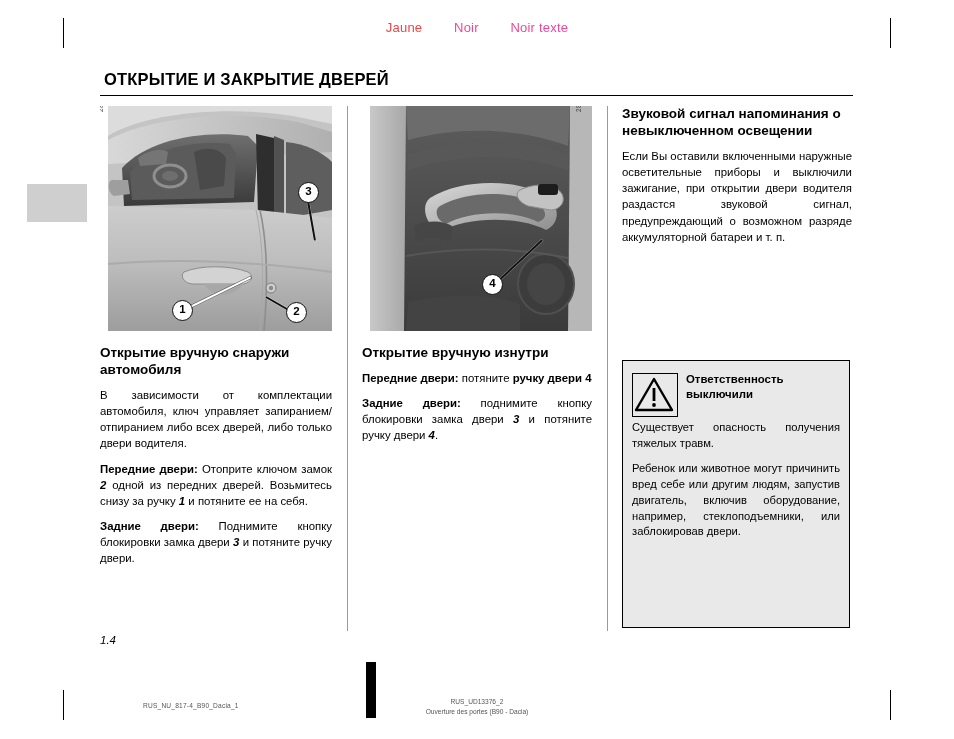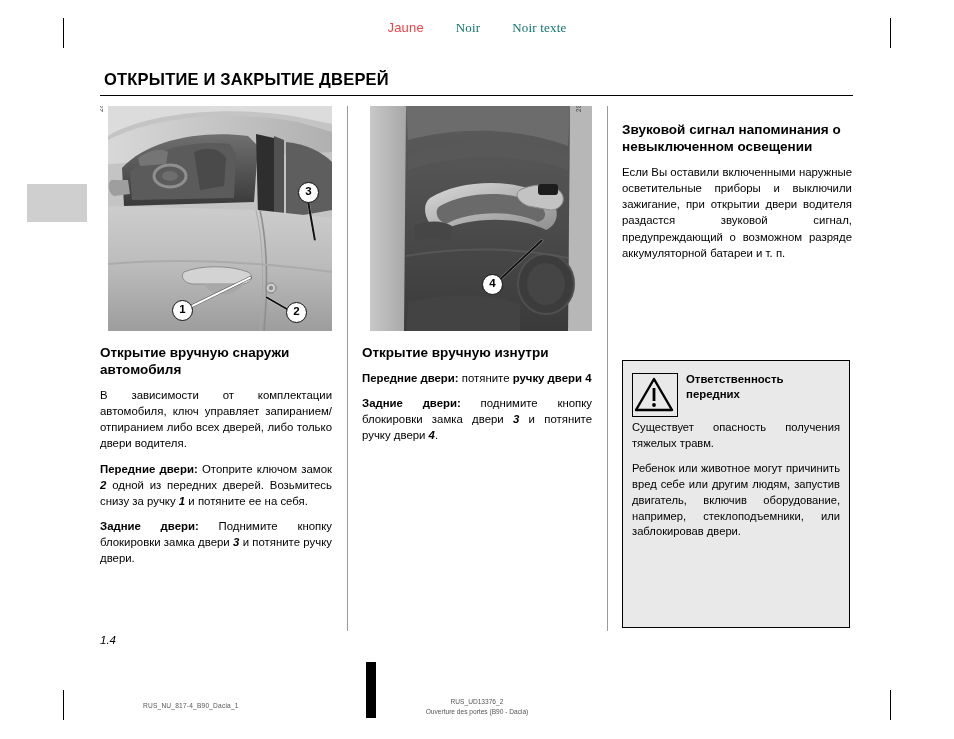--- a/index.html
+++ b/index.html
@@ -32,21 +32,21 @@
     position: absolute;
     top: 20px;
     left: 0;
     width: 954px;
     text-align: center;
     font-size: 13px;
     letter-spacing: 0.2px;
   }
   .reg-bar span { margin: 0 14px; }
   .reg-jaune { color: #ef4444; }
-  .reg-noir { color: #0f766e; font-family: Liberation Serif, serif; }
+  .reg-noir { color: #ec4899; }
 
   
   .page-title {
     position: absolute;
     left: 104px;
     top: 70px;
     font-size: 16.5px;
     font-weight: bold;
     letter-spacing: 0.2px;
   }
@@ -393,34 +393,34 @@
     </div>
 
     <h2 class="sec">Открытие вручную изнутри</h2>
 
     <p class="body"><b>Передние двери:</b><span> потяните </span><b>ручку двери 4</b></p>
 
     <p class="body"><b>Задние двери:</b><span> поднимите кнопку блокировки замка двери </span><i>3</i><span> и потяните ручку двери </span><i>4</i><span>.</span></p>
   </div>
 
   <div class="col col-3">
-    <h2 class="sec" style="margin-top:16px;">Звуковой сигнал напоминания о невыключенном освещении</h2>
+    <h2 class="sec" style="margin-top:0;">Звуковой сигнал напоминания о невыключенном освещении</h2>
     <p class="body">Если Вы оставили включенными наружные осветительные приборы и выключили зажигание, при открытии двери водителя раздастся звуковой сигнал, предупреждающий о возможном разряде аккумуляторной батареи и т. п.</p>
   </div>
 
   <div class="warn-box">
     <div class="warn-head">
       <div class="warn-tri">
         <svg width="42" height="40" viewBox="0 0 42 40">
           <polygon points="21,5 39,36 3,36" fill="none" stroke="#000" stroke-width="2.4" stroke-linejoin="round"></polygon>
           <rect x="19.6" y="14" width="2.8" height="13" fill="#000"></rect>
           <circle cx="21" cy="31" r="1.9" fill="#000"></circle>
         </svg>
       </div>
-      <div class="warn-title">Ответственность передних</div>
+      <div class="warn-title">Ответственность выключили</div>
     </div>
     <div class="warn-text">Существует опасность получения тяжелых травм.</div>
     <div class="warn-text">Ребенок или животное могут причинить вред себе или другим людям, запустив двигатель, включив оборудование, например, стеклоподъемники, или заблокировав двери.</div>
   </div>
 
   <div class="page-num">1.4</div>
   <div class="foot-bar"></div>
   <div class="foot-left">RUS_NU_817-4_B90_Dacia_1</div>
   <div class="foot-center">
     <div>RUS_UD13376_2</div>

